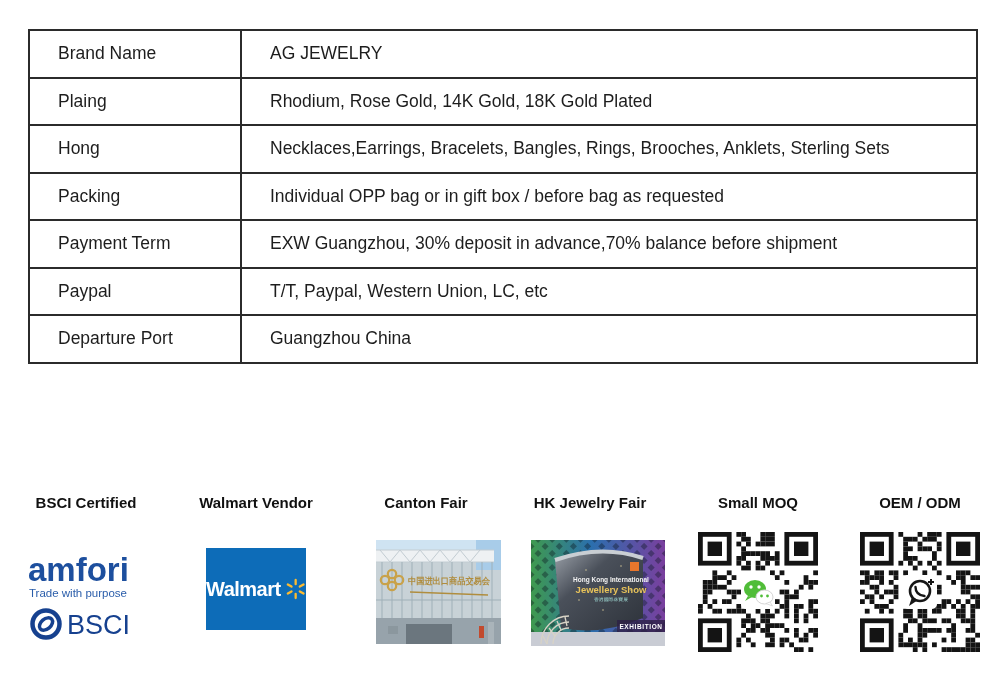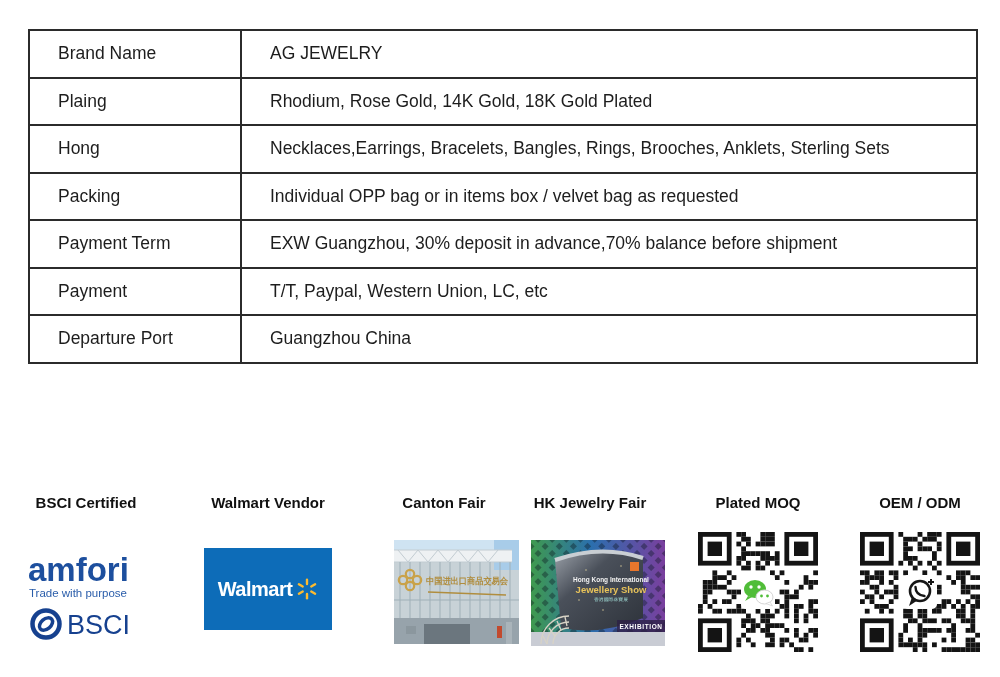--- a/index.html
+++ b/index.html
@@ -15,21 +15,21 @@
 
   
   .badge{position:absolute;top:494px;width:150px;text-align:center;}
   .badge-label{font-size:15px;font-weight:bold;color:#111111;line-height:18px;}
   .media{display:flex;justify-content:center;}
   .m-amfori{margin-top:38px;}
   .m-walmart{margin-top:36px;}
   .m-photo{margin-top:28px;justify-content:flex-end;}
   .m-qr{margin-top:20px;}
 
-  .walmart-box{width:128px;height:82px;background:#0d6cb8;display:flex;align-items:center;justify-content:center;gap:4px;}
+  .walmart-box{width:100px;height:82px;background:#0d6cb8;display:flex;align-items:center;justify-content:center;gap:4px;}
   .walmart-word{color:#ffffff;font-weight:bold;font-size:20px;letter-spacing:-0.5px;}
 
   svg text{font-family:"Liberation Sans","DejaVu Sans",sans-serif;}
 </style>
 </head>
 <body>
 
 <div class="page">
 
   <table class="spec">
@@ -41,28 +41,28 @@
       <tr>
         <td class="lbl">Plaing</td>
         <td class="val">Rhodium, Rose Gold, 14K Gold, 18K Gold Plated</td>
       </tr>
       <tr>
         <td class="lbl">Hong</td>
         <td class="val">Necklaces,Earrings, Bracelets, Bangles, Rings, Brooches, Anklets, Sterling Sets</td>
       </tr>
       <tr>
         <td class="lbl">Packing</td>
-        <td class="val">Individual OPP bag or in items box / velvet bag as requested</td>
+        <td class="val">Individual OPP bag or in gift box / before bag as requested</td>
       </tr>
       <tr>
         <td class="lbl">Payment Term</td>
         <td class="val">EXW Guangzhou, 30% deposit in advance,70% balance before shipment</td>
       </tr>
       <tr>
-        <td class="lbl">Payment</td>
+        <td class="lbl">Paypal</td>
         <td class="val">T/T, Paypal, Western Union, LC, etc</td>
       </tr>
       <tr>
         <td class="lbl">Departure Port</td>
         <td class="val">Guangzhou China</td>
       </tr>
     </tbody>
   </table>
 
   <div class="badge" style="left:11px;">
@@ -73,40 +73,40 @@
         <text x="3" y="47" font-size="11.5" fill="#2a5daa">Trade with purpose</text>
         <g>
           <circle cx="20" cy="74" r="13.5" fill="none" stroke="#16418f" stroke-width="4.5"></circle>
           <ellipse cx="20" cy="74" rx="7.5" ry="5" fill="none" stroke="#16418f" stroke-width="3.5" transform="rotate(-40 20 74)"></ellipse>
         </g>
         <text x="41" y="84" font-size="27" fill="#16418f">BSCI</text>
       </svg>
     </div>
   </div>
 
-  <div class="badge" style="left:193px;">
+  <div class="badge" style="left:181px;">
     <div class="badge-label">Walmart Vendor</div>
     <div class="media m-walmart">
       <div class="walmart-box">
         <span class="walmart-word">Walmart</span>
         <svg width="22" height="22" viewBox="0 0 24 24">
           <g fill="#fdbb30">
             <rect x="10.7" y="0.5" width="2.6" height="7.4" rx="1.3"></rect>
             <rect x="10.7" y="0.5" width="2.6" height="7.4" rx="1.3" transform="rotate(60 12 12)"></rect>
             <rect x="10.7" y="0.5" width="2.6" height="7.4" rx="1.3" transform="rotate(120 12 12)"></rect>
             <rect x="10.7" y="0.5" width="2.6" height="7.4" rx="1.3" transform="rotate(180 12 12)"></rect>
             <rect x="10.7" y="0.5" width="2.6" height="7.4" rx="1.3" transform="rotate(240 12 12)"></rect>
             <rect x="10.7" y="0.5" width="2.6" height="7.4" rx="1.3" transform="rotate(300 12 12)"></rect>
           </g>
         </svg>
       </div>
     </div>
   </div>
 
-  <div class="badge" style="left:369px;">
+  <div class="badge" style="left:351px;">
     <div class="badge-label">Canton Fair</div>
     <div class="media m-photo">
       <svg width="125" height="104" viewBox="0 0 125 104">
         <rect x="0" y="0" width="125" height="104" fill="#c8d2d7"></rect>
         <rect x="0" y="0" width="125" height="16" fill="#cfe3f2"></rect>
         <rect x="100" y="0" width="25" height="30" fill="#a8cce9"></rect>
 
         <rect x="0" y="10" width="118" height="12" fill="#eef1f3"></rect>
         <g stroke="#c2ccd2" stroke-width="1">
           <line x1="0" y1="10" x2="118" y2="10"></line>
@@ -211,21 +211,21 @@
           <line x1="34" y1="77" x2="36" y2="86"></line>
         </g>
 
         <rect x="86" y="80" width="48" height="12" fill="rgba(45,32,70,0.8)"></rect>
         <text x="110" y="89" font-size="6.5" font-weight="bold" fill="#ffffff" text-anchor="middle" letter-spacing="0.6">EXHIBITION</text>
       </svg>
     </div>
   </div>
 
   <div class="badge" style="left:683px;">
-    <div class="badge-label">Plated MOQ</div>
+    <div class="badge-label">Small MOQ</div>
     <div class="media m-qr">
       <svg width="120" height="120" viewBox="0 0 120 120">
         <rect x="0" y="0" width="120" height="120" fill="#ffffff"></rect>
         <g id="qr1-cells">
             <rect x="38.4" y="0" width="4.8" height="4.8" fill="#141414"></rect>
             <rect x="43.199999999999996" y="0" width="4.8" height="4.8" fill="#141414"></rect>
             <rect x="62.4" y="0" width="4.8" height="4.8" fill="#141414"></rect>
             <rect x="67.2" y="0" width="4.8" height="4.8" fill="#141414"></rect>
             <rect x="72" y="0" width="4.8" height="4.8" fill="#141414"></rect>
             <rect x="43.199999999999996" y="4.8" width="4.8" height="4.8" fill="#141414"></rect>

